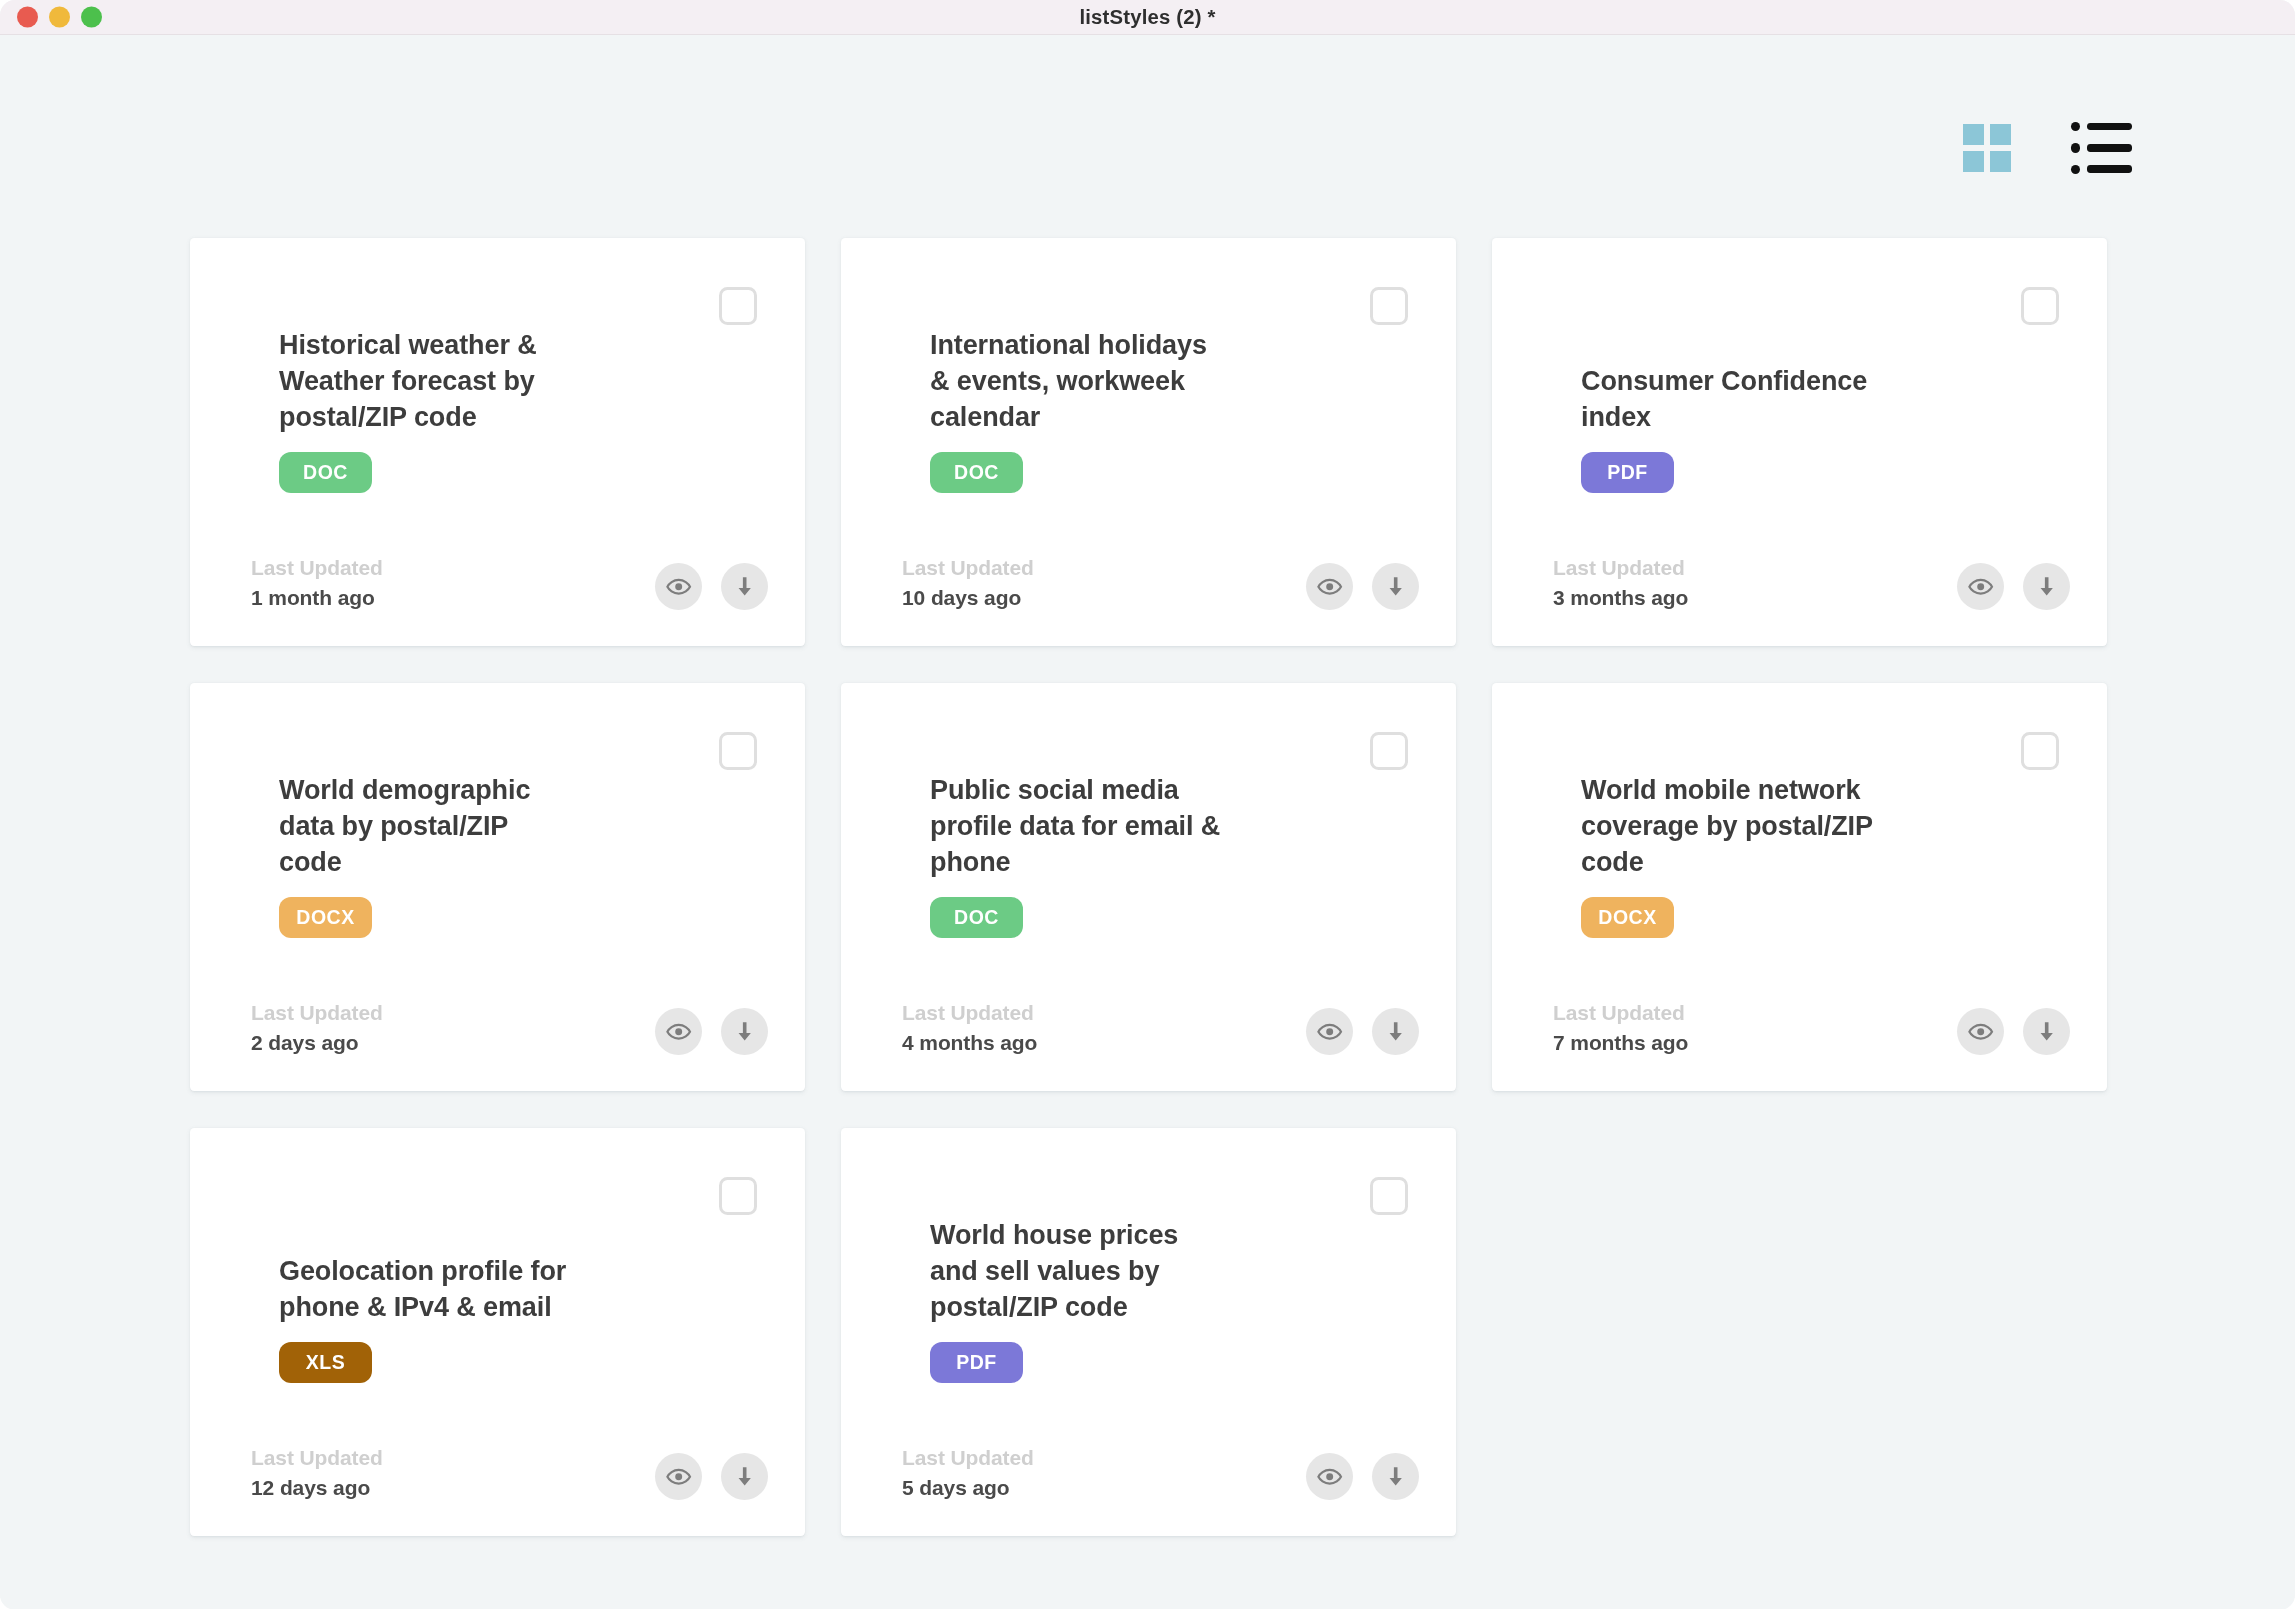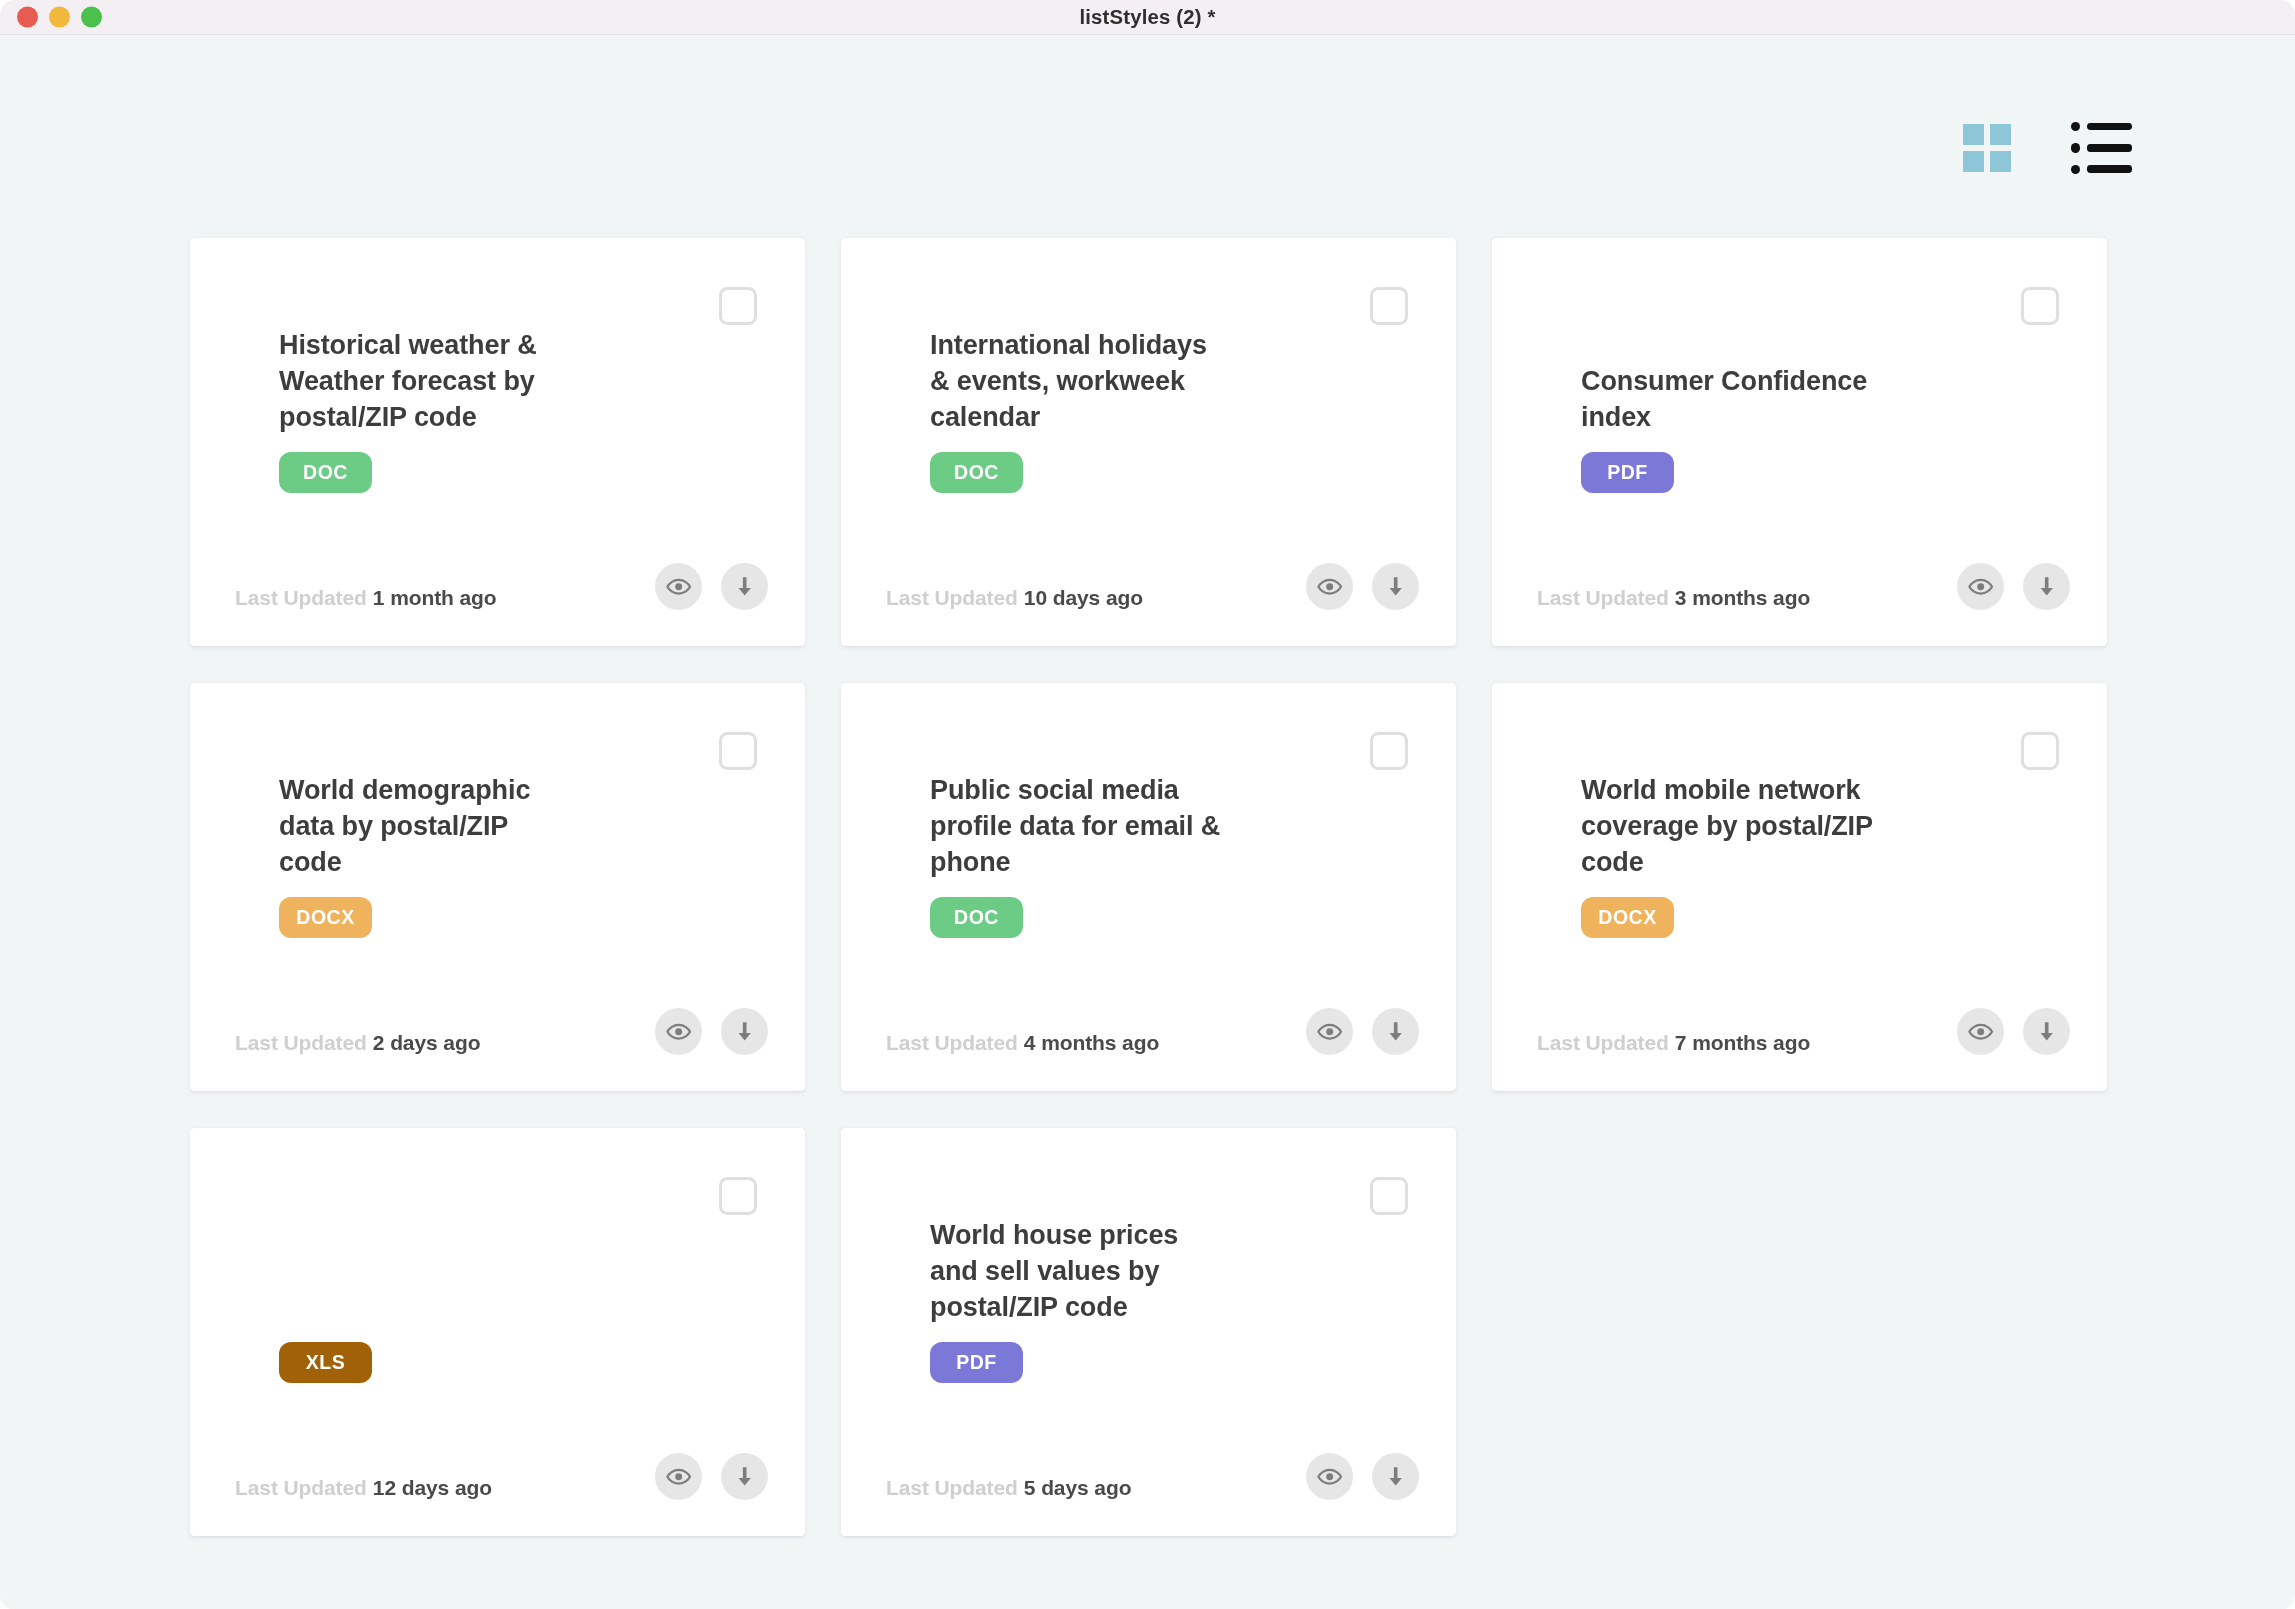--- a/index.html
+++ b/index.html
@@ -190,21 +190,21 @@
   .card-footer {
     position: absolute;
     left: 45px;
     right: 37px;
     bottom: 36px;
     display: flex;
     align-items: flex-end;
     justify-content: space-between;
   }
 
-  .meta-block { display: flex; flex-direction: row; gap: 6px; }
+  .meta-block { display: flex; flex-direction: column; gap: 6px; margin-left: 16px; }
   .meta-label {
     font-size: 21px;
     font-weight: bold;
     color: #cfcfcf;
     letter-spacing: -0.1px;
   }
   .meta-value {
     font-size: 21px;
     font-weight: bold;
     color: #4a4a4a;
@@ -429,20 +429,22 @@
                 <svg width="25.4" height="25.4" viewBox="0 0 24 24" aria-hidden="true">
                   <path d="M10.3 3h3.4v10.2h4.1L12 20.4 6.2 13.2h4.1z" fill="#7d7d7d"></path>
                 </svg>
               </button>
             </div>
           </div>
         </div>
         <div class="doc-card">
           <div class="card-checkbox"></div>
           <div class="card-upper">
+            <div class="card-title">Geolocation profile for
+phone &amp; IPv4 &amp; email</div>
             <div class="card-badge" style="background: #a16207;">XLS</div>
           </div>
           <div class="card-footer">
             <div class="meta-block">
               <div class="meta-label">Last Updated</div>
               <div class="meta-value">12 days ago</div>
             </div>
             <div class="card-actions">
               <button class="action-btn">
                 <svg width="25.4" height="25.4" viewBox="0 0 24 24" aria-hidden="true">

